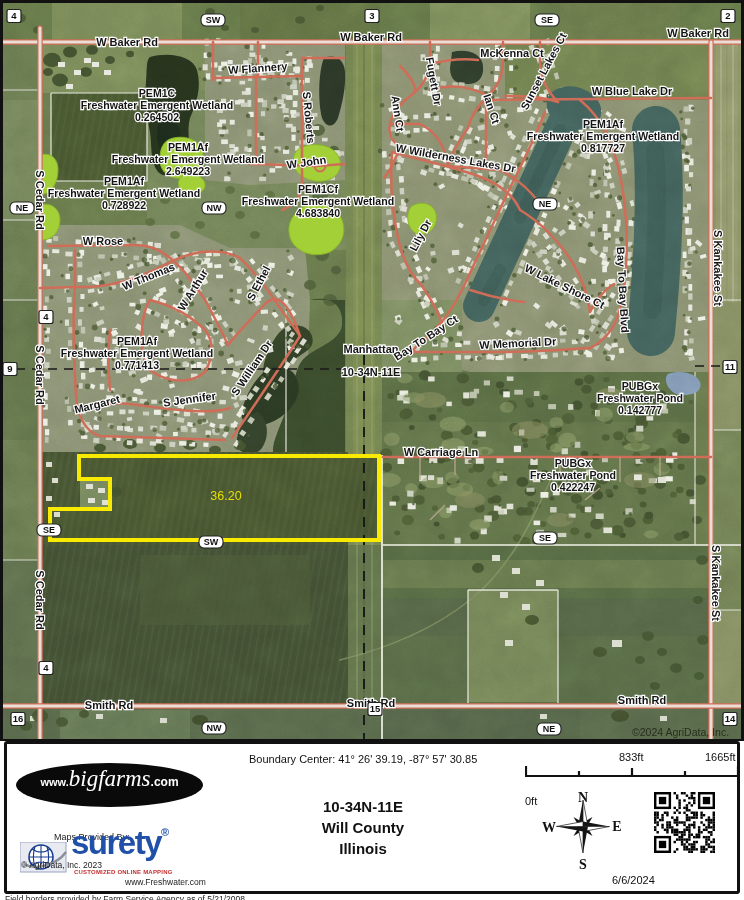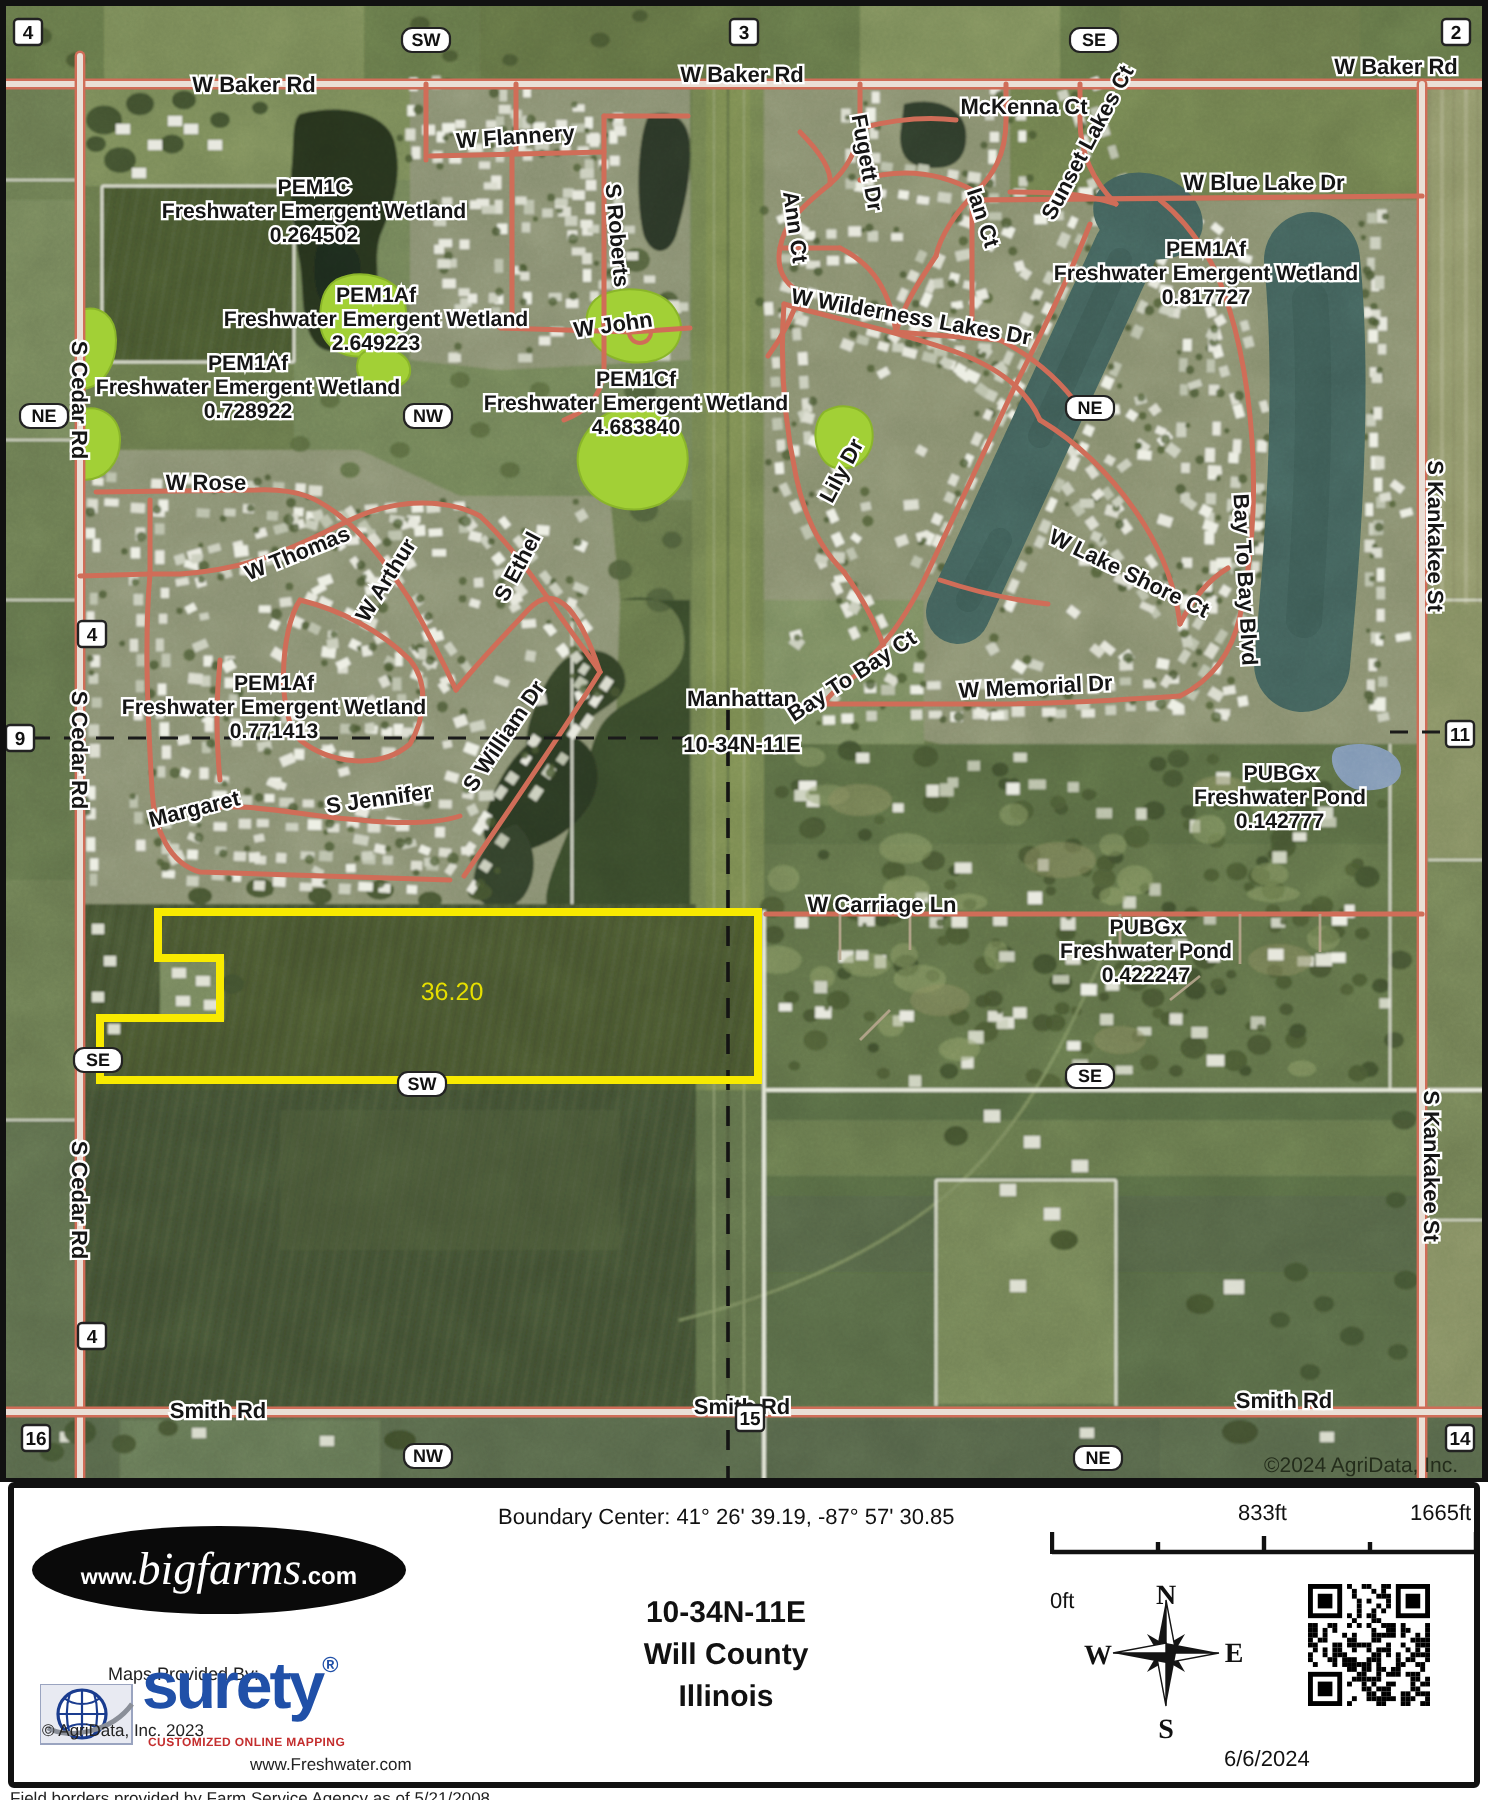--- a/index.html
+++ b/index.html
@@ -2030,21 +2030,21 @@
 <text x="730" y="722.42" font-size="9.5" font-weight="bold" text-anchor="middle" fill="#111111">14</text>
 <rect x="202.0" y="722.0" width="24" height="12" rx="5" fill="#ffffff" stroke="#222222" stroke-width="1.1"></rect>
 <text x="214" y="731.24" font-size="9" font-weight="bold" text-anchor="middle" fill="#111111">NW</text>
 <rect x="537.0" y="723.0" width="24" height="12" rx="5" fill="#ffffff" stroke="#222222" stroke-width="1.1"></rect>
 <text x="549" y="732.24" font-size="9" font-weight="bold" text-anchor="middle" fill="#111111">NE</text>
 <text x="632" y="736" font-size="10.5" fill="#1e2616" opacity="0.9">©2024 AgriData, Inc.</text>
 <rect x="1.5" y="1.5" width="741" height="739" fill="none" stroke="#111111" stroke-width="3"></rect>
 </svg>
 <div id="footer">
  <div class="abs" style="left:9px;top:19px;width:187px;height:44px;background:#0a0a0a;border-radius:50%;"></div>
- <div class="abs" style="left:9px;top:19px;width:187px;height:44px;text-align:center;color:#fff;line-height:44px;">
+ <div class="abs" style="left:9px;top:19px;width:187px;height:44px;text-align:center;color:#fff;line-height:31px;">
    <span style="font-size:11px;font-weight:bold;">www.</span><span style="font-family:'Liberation Serif',serif;font-style:italic;font-size:23px;">bigfarms</span><span style="font-size:12px;font-weight:bold;">.com</span>
  </div>
  <div class="abs" style="left:14px;top:88px;font-size:9px;color:#222;padding-left:33px;">Maps Provided By:</div>
  <div class="abs" style="left:13px;top:98px;width:52px;height:32px;">
   <svg width="52" height="32" viewBox="0 0 52 32">
    <rect x="0" y="0" width="46" height="30" fill="#e8eaf2" stroke="#9aa4c0" stroke-width="1"></rect>
    <circle cx="21" cy="15" r="12" fill="#ffffff" stroke="#1a3c8f" stroke-width="1.6"></circle>
    <path d="M9,15 H33 M21,3 V27 M12,7 C17,11 25,11 30,7 M12,23 C17,19 25,19 30,23 M15,4.5 C13,11 13,19 15,25.5 M27,4.5 C29,11 29,19 27,25.5" stroke="#1a3c8f" stroke-width="1.1" fill="none"></path>
    <path d="M4,22 C14,28 36,24 46,10" stroke="#8a8f99" stroke-width="2.4" fill="none"></path>
   </svg>

